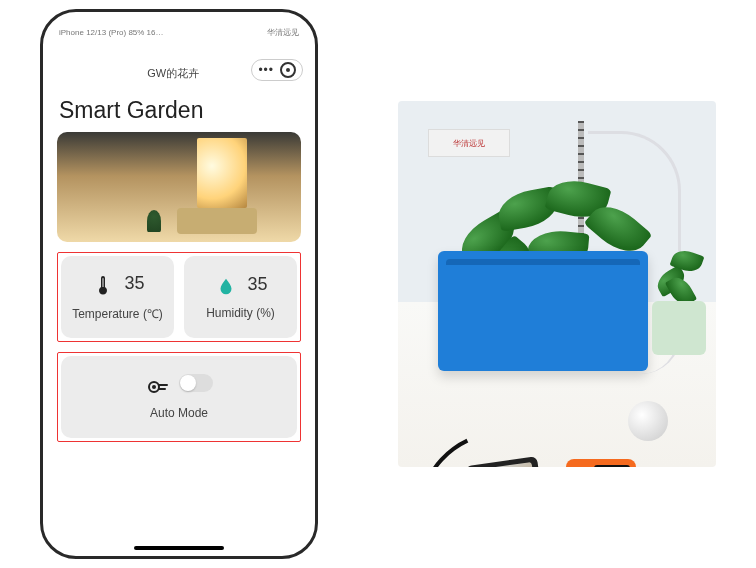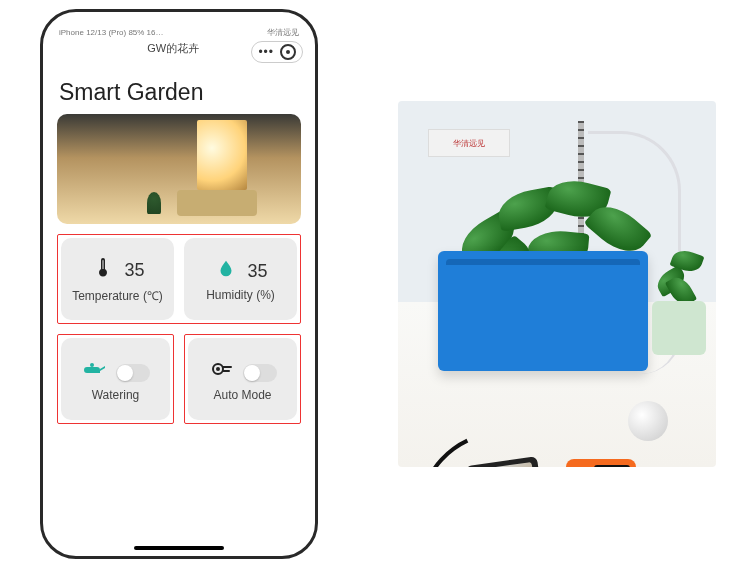--- a/index.html
+++ b/index.html
@@ -29,24 +29,24 @@
     display: flex;
     justify-content: space-between;
     align-items: center;
     font-size: 8px;
     color: #777;
     padding: 0 6px;
   }
   .mini-header {
     display: flex;
     justify-content: space-between;
-    align-items: flex-start;
+    align-items: flex-end;
     font-size: 11px;
     color: #444;
-    margin-top: 2px;
+    margin-top: 20px;
     height: 22px;
     padding: 0 2px;
   }
   .mini-header .title {
     flex: 1;
     text-align: center;
   }
   .mini-header .right-controls {
     display: flex;
     align-items: center;
@@ -135,21 +135,21 @@
     display: flex;
     flex-direction: column;
     align-items: center;
     justify-content: center;
     font-size: 11px;
     color: #333;
     min-height: 62px;
   }
   .card .top {
     display: flex;
-    align-items: flex-end;
+    align-items: flex-start;
     gap: 8px;
     margin-bottom: 6px;
   }
   .card .value {
     font-size: 18px;
     color: #333;
   }
   .card .label {
     font-size: 12px;
     color: #444;
@@ -470,34 +470,20 @@
       </div>
     </div>
   </div>
 
   <div class="row">
     <div class="highlight-box" style="flex:1;display:flex">
       <div class="card">
         <div class="top">
           <span class="icon-wrap">
             <svg viewBox="0 0 24 24" width="24" height="24">
-                <path fill="#22b3a2" d="M4 10h10a3 3 0 0 1 3 3v3H4a3 3 0 0 1-3-3v0a3 3 0 0 1 3-3zM17 12l5-3v2l-5 3z"></path>
-                <circle cx="9" cy="8" r="2" fill="#22b3a2"></circle>
-              </svg>
-          </span>
-          <span class="toggle"></span>
-        </div>
-        <div class="label">Watering</div>
-      </div>
-    </div>
-    <div class="highlight-box" style="flex:1;display:flex">
-      <div class="card">
-        <div class="top">
-          <span class="icon-wrap">
-            <svg viewBox="0 0 24 24" width="24" height="24">
                 <circle cx="8" cy="12" r="5" fill="none" stroke="#222" stroke-width="2"></circle>
                 <circle cx="8" cy="12" r="2" fill="#222"></circle>
                 <path d="M13 10h8M13 14h6" stroke="#222" stroke-width="2" stroke-linecap="round"></path>
               </svg>
           </span>
           <span class="toggle"></span>
         </div>
         <div class="label">Auto Mode</div>
       </div>
     </div>

